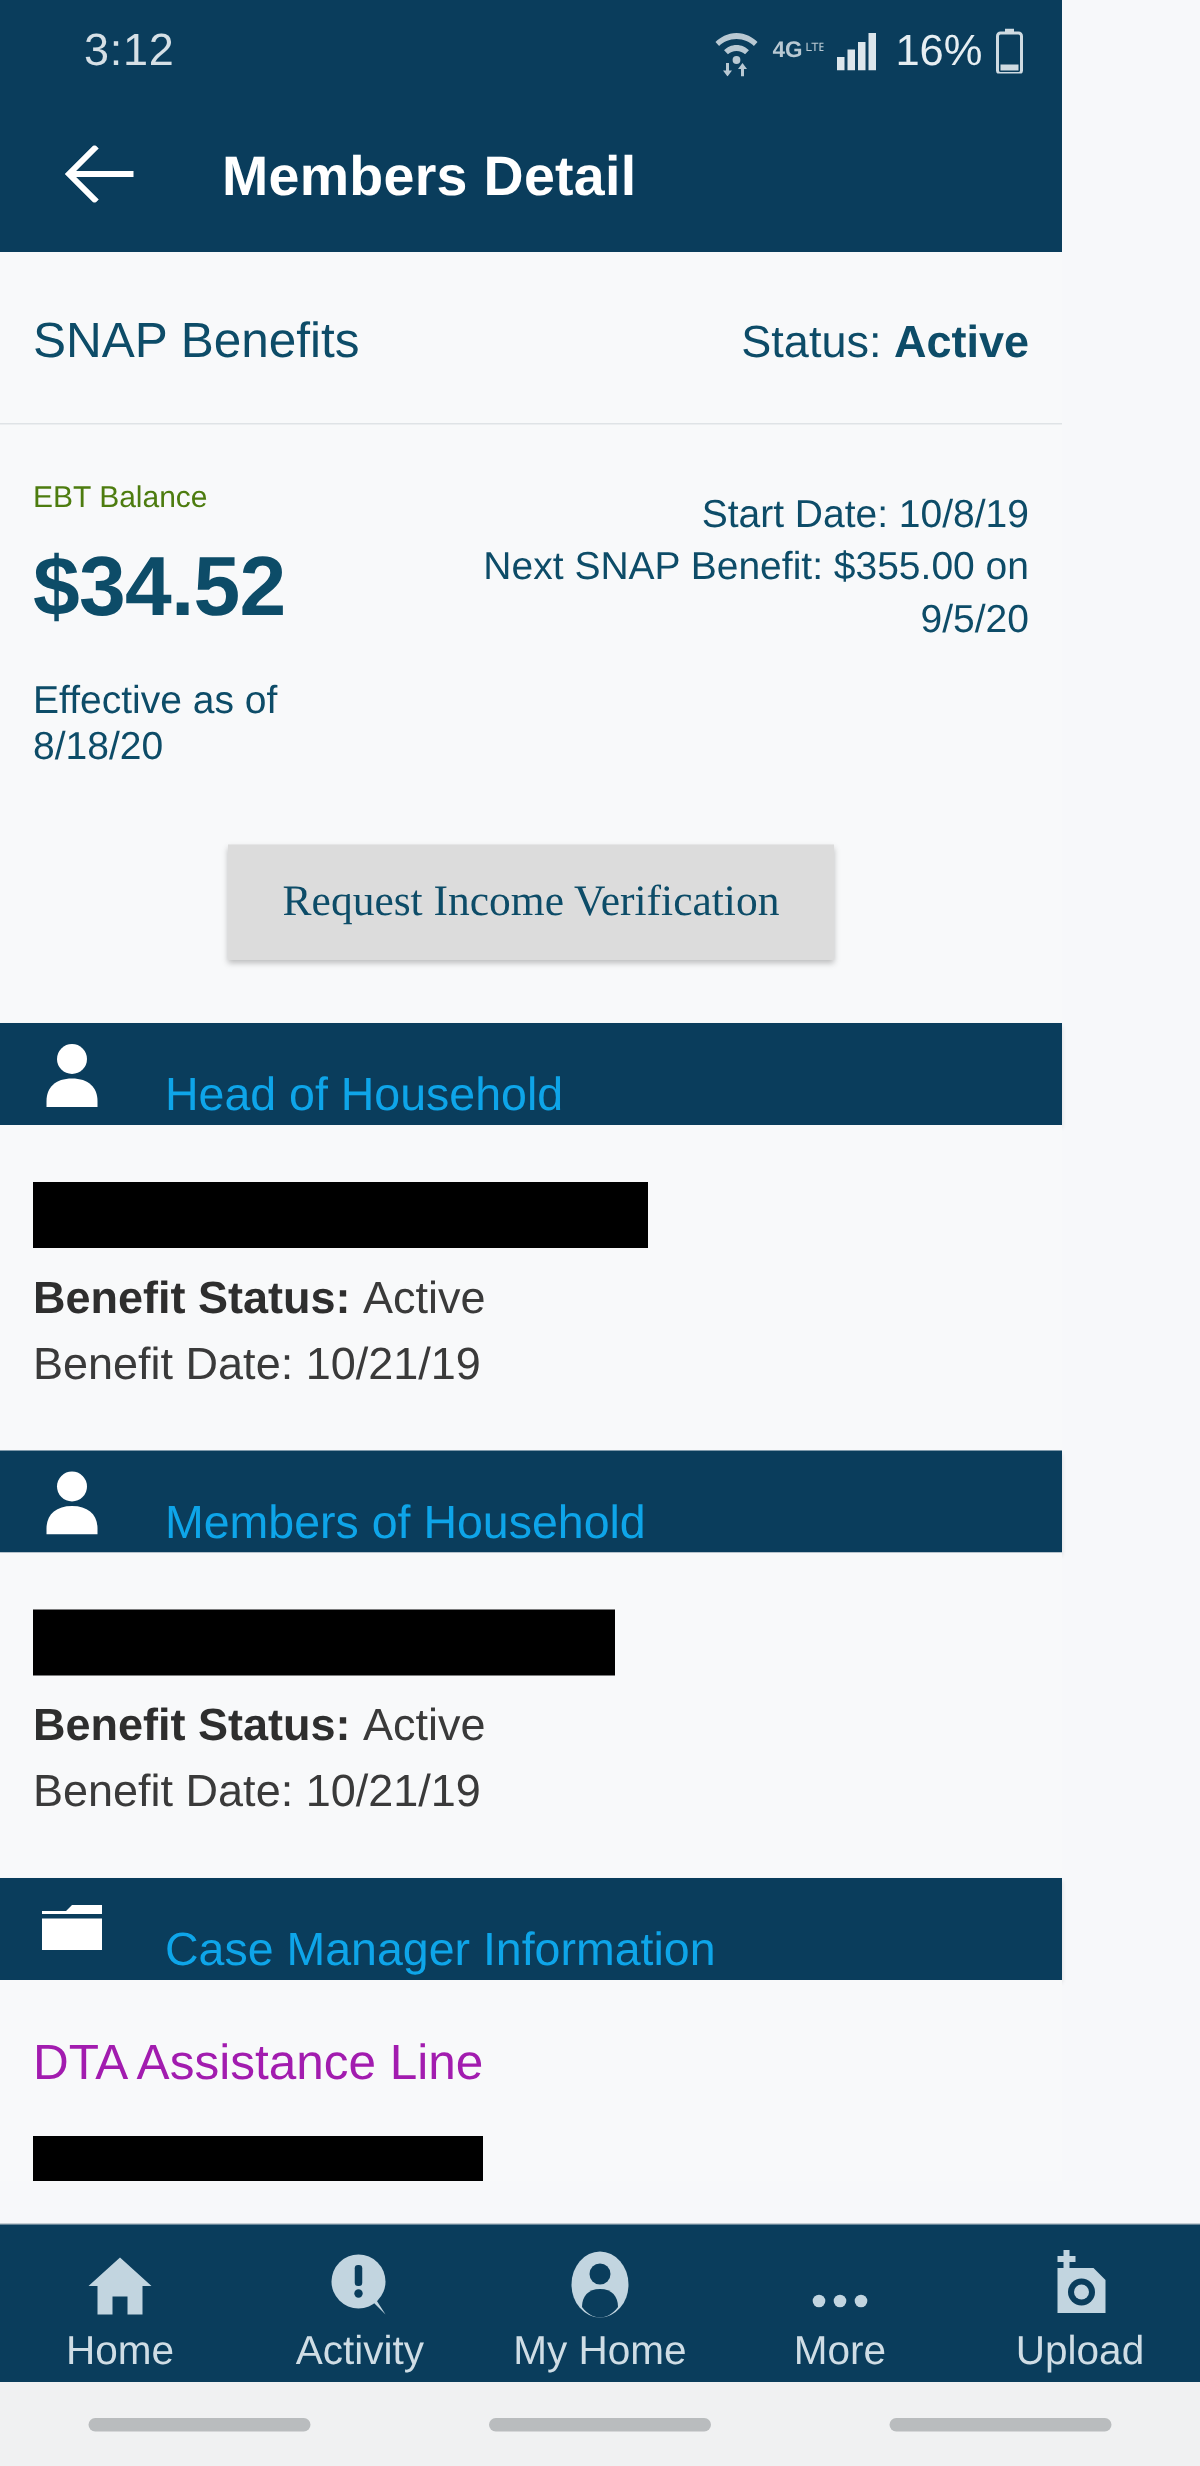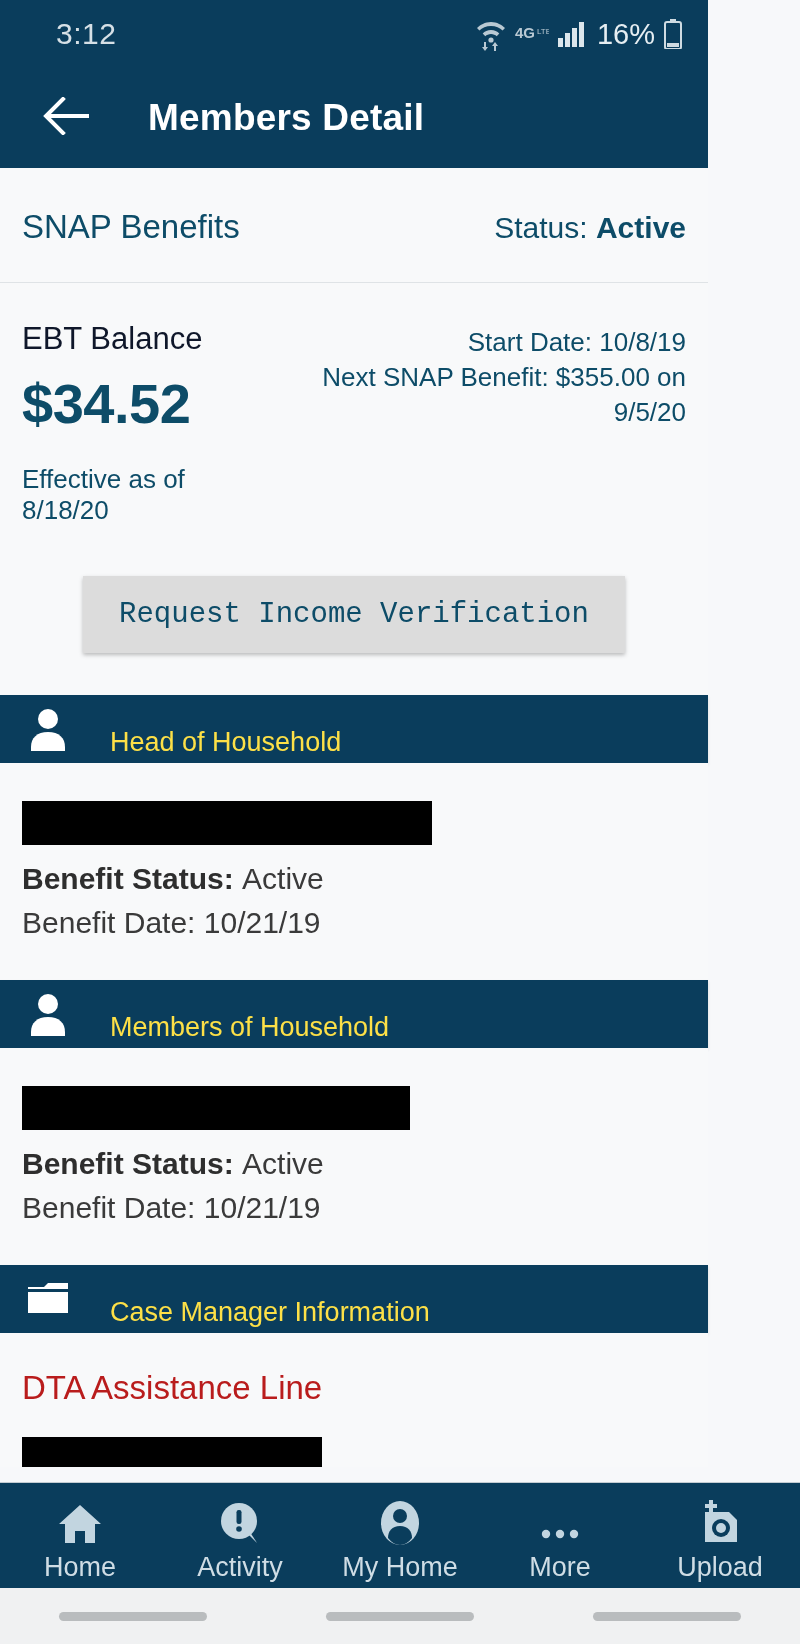--- a/index.html
+++ b/index.html
@@ -42,53 +42,53 @@
   }
   .snap-title { color: #0d4c68; font-size: 33px; }
   .status-line { color: #0d4c68; font-size: 30px; }
   .status-line b { font-weight: bold; }
 
   .detail-row {
     display: flex; justify-content: space-between; align-items: flex-start;
     padding: 38px 22px 0 22px;
   }
   .detail-left { display: flex; flex-direction: column; }
-  .ebt-label { color: #0f172a; font-size: 31px; }
+  .ebt-label { color: #4d7c0f; font-size: 20px; }
   .ebt-amount { color: #0d4c68; font-size: 56px; font-weight: bold; margin-top: 14px; letter-spacing: -.5px; }
   .ebt-effective { color: #0d4c68; font-size: 26px; margin-top: 28px; }
   .detail-right { text-align: right; padding-top: 4px; }
   .detail-right div { color: #0d4c68; font-size: 26px; line-height: 1.35; }
 
   .btn-wrap { display: flex; justify-content: center; padding: 50px 0 42px 0; }
   .req-btn {
     background: #dcdcdc; color: #0d4c68; font-size: 29px;
     padding: 22px 36px; border: none; cursor: pointer;
     box-shadow: 0 2px 4px rgba(0,0,0,.25);
-    font-family: Liberation Mono, monospace;
+    font-family: Liberation Serif, serif;
   }
 
   
   .section-header {
     background: #0a3d5c; height: 68px;
     display: flex; align-items: center; padding-left: 22px;
     box-shadow: 0 2px 3px rgba(0,0,0,.12);
   }
   .section-icon { width: 52px; display: flex; align-items: center; justify-content: center; }
-  .section-title { color: #fde047; font-size: 27px; margin-left: 36px; margin-top: 27px; }
+  .section-title { color: #0ea5e9; font-size: 31px; margin-left: 36px; margin-top: 27px; }
 
   
   .section-body { background: #f8f9fa; padding: 38px 22px 36px 22px; }
   .redact { background: #000000; height: 44px; }
   .redact.hoh { width: 410px; margin-bottom: 12px; }
   .redact.moh { width: 388px; margin-bottom: 12px; }
   .info-line { color: #3a3a3a; font-size: 30px; line-height: 1.45; }
   .info-line b { font-weight: bold; color: #2e2e2e; }
 
   .cm-body { background: #f8f9fa; padding: 36px 22px 0 22px; }
-  .cm-name { color: #b91c1c; font-size: 33px; }
+  .cm-name { color: #a21caf; font-size: 33px; }
   .redact.cm { width: 300px; height: 30px; margin-top: 30px; }
 
   
   .bottomnav {
     position: absolute; left: 0; bottom: 44px; width: 800px; height: 118px;
     background: #0a3d5c; display: flex; align-items: center;
     border-top: 1px solid #c3ccd2;
   }
   .navitem {
     flex: 1; display: flex; flex-direction: column;

